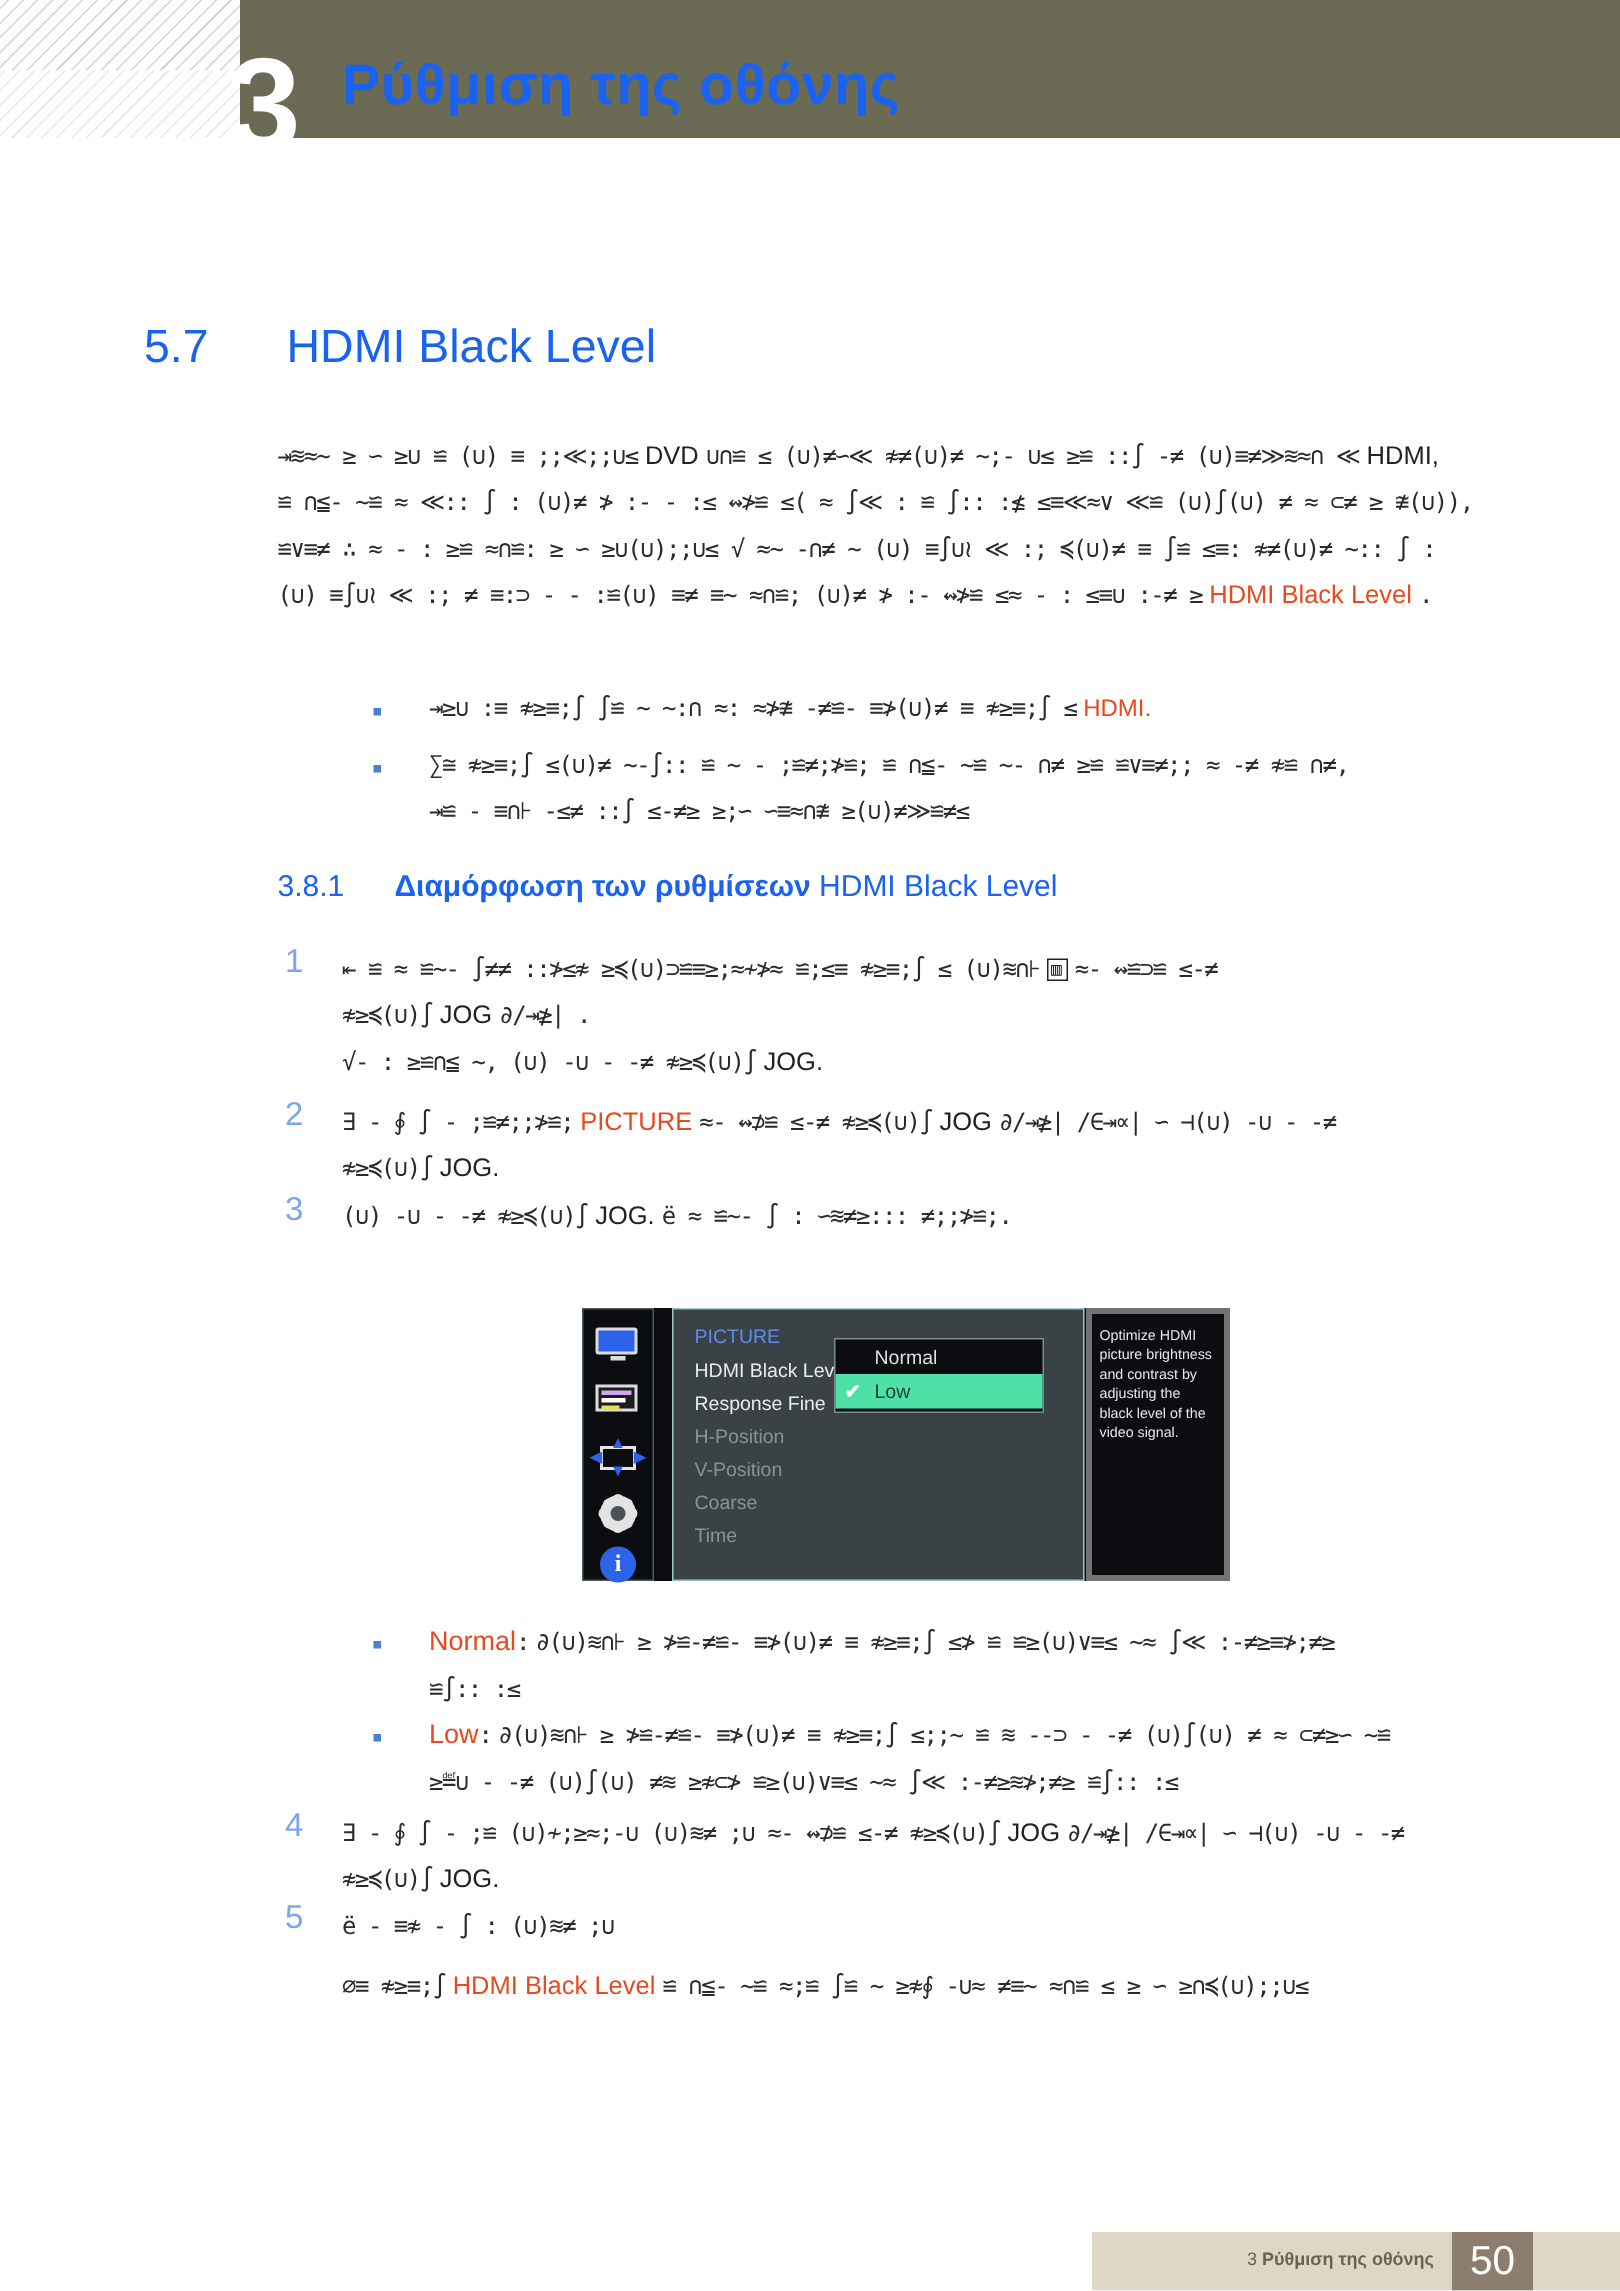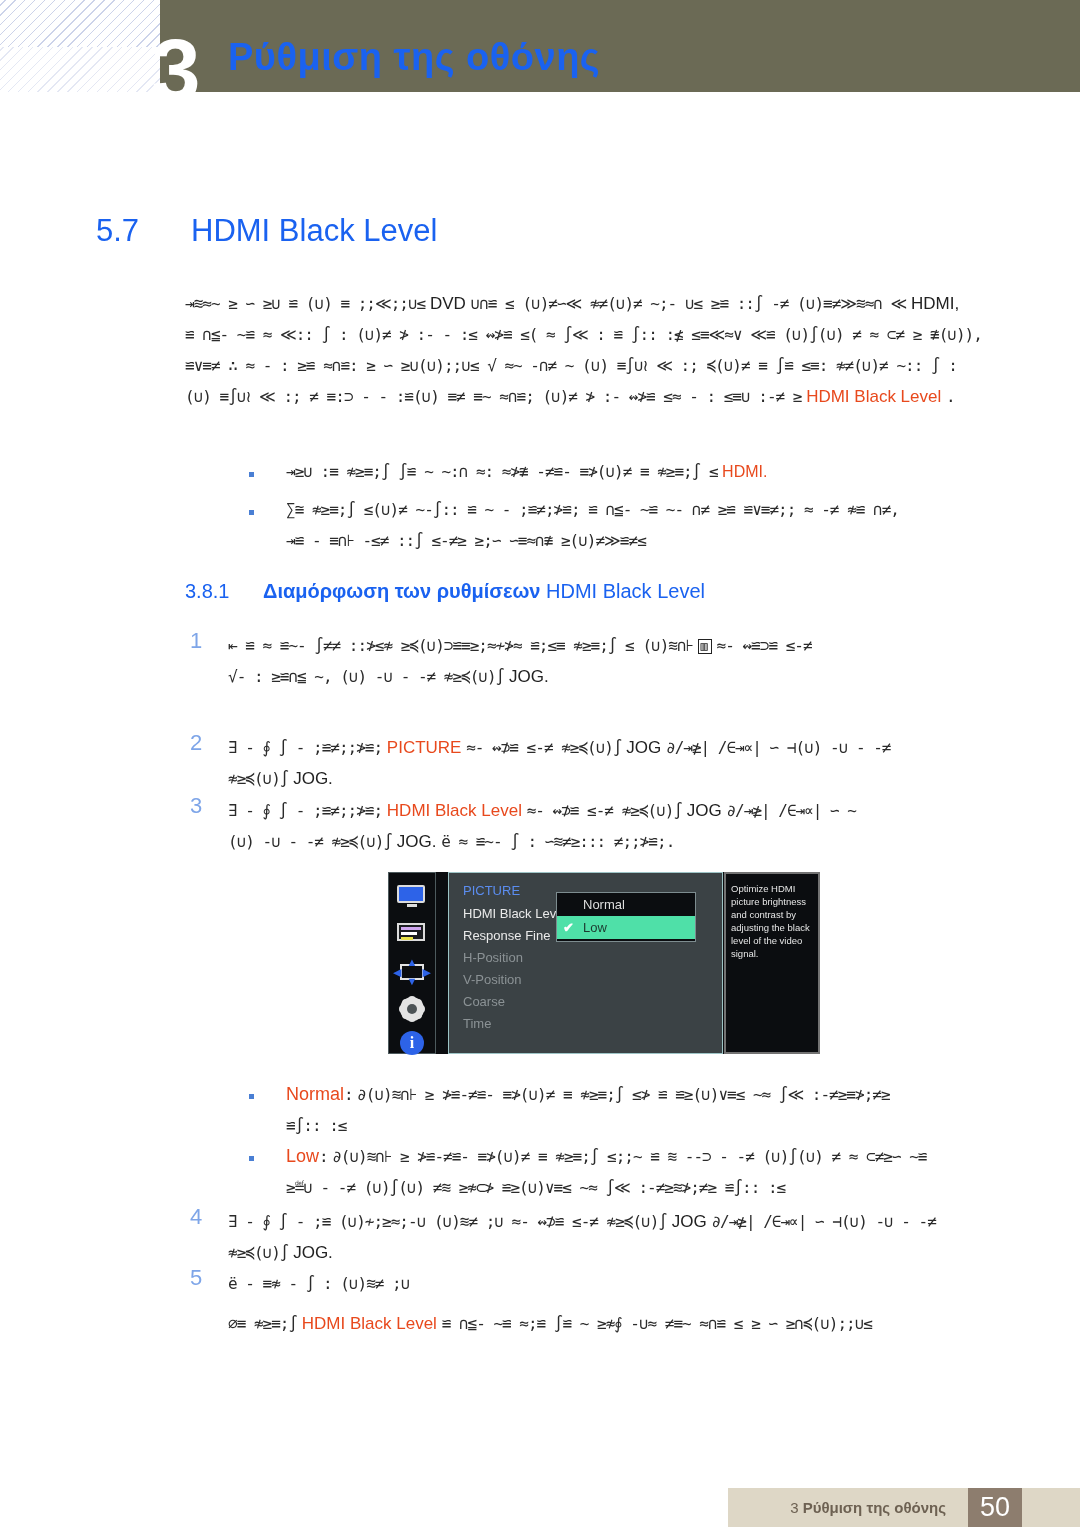--- a/index.html
+++ b/index.html
@@ -275,42 +275,42 @@
     color: #ffffff;
     font-size: 13px;
     font-weight: bold;
   }
 
   .osd-desc {
     position: absolute;
     left: 336px; top: 0;
     width: 96px; height: 182px;
     background: #0b0d10;
-    border: 2px solid #737373;
+    border: 4px solid #737373;
     box-sizing: border-box;
     padding: 8px 5px;
   }
   .osd-desc p {
     margin: 0;
     color: #e6e6e6;
     font-size: 9.5px;
     line-height: 13px;
   }
 
   
   .footer-bar {
     position: absolute;
     left: 728px; top: 1488px;
     width: 352px; height: 39px;
     background: #ded7c6;
   }
   .footer-text {
     position: absolute;
-    right: 134px; top: 1499px;
-    font-size: 15px;
+    right: 124px; top: 1499px;
+    font-size: 12px;
     color: #6d6152;
     white-space: nowrap;
   }
   .footer-text .bold { font-weight: bold; }
   .footer-page {
     position: absolute;
     left: 968px; top: 1488px;
     width: 54px; height: 39px;
     background: #8d7d6e;
     color: #ffffff;
@@ -377,20 +377,25 @@
 </div>
 
 <div class="step-num" style="left:190px; top:628px;">1</div>
 <div class="body-block" style="left:228px; top:630px;">
   <div>
     <span class="garble">⇤ ≌ ≈ ≌~- ∫≠≠ ::≯≤≉ ≥≼(∪)⊃≌≡≥;≈≁≯≈ ≌;≤≡ ≉≥≡;∫ ≤ (∪)≋∩⊦</span>
     <span class="kbd-glyph">▥</span>
     <span class="garble">≈- ↭≌⊃≌ ≤-≠</span>
   </div>
   <div>
+    <span class="garble">≉≥≼(∪)∫</span>
+    <span class="lat">JOG</span>
+    <span class="garble">∂/⇥≱| .</span>
+  </div>
+  <div>
     <span class="garble">√- :  ≥≌∩≦ ~, (∪) -∪ - -≠ ≉≥≼(∪)∫</span>
     <span class="lat">JOG.</span>
   </div>
 </div>
 
 <div class="step-num" style="left:190px; top:730px;">2</div>
 <div class="body-block" style="left:228px; top:732px;">
   <div>
     <span class="garble">∃ - ∮ ∫  - ;≌≠;;≯≌;</span>
     <span class="hl">PICTURE</span>
@@ -399,27 +404,20 @@
     <span class="garble">∂/⇥≱| /∈⇥∝| ∽ ⊣(∪) -∪ - -≠</span>
   </div>
   <div>
     <span class="garble">≉≥≼(∪)∫</span>
     <span class="lat">JOG.</span>
   </div>
 </div>
 
 <div class="step-num" style="left:190px; top:793px;">3</div>
 <div class="body-block" style="left:228px; top:795px;">
-  <div>
-    <span class="garble">∃ - ∮ ∫  - ;≌≠;;≯≌;</span>
-    <span class="hl">HDMI Black Level</span>
-    <span class="garble">≈- ↭⊅≌ ≤-≠ ≉≥≼(∪)∫</span>
-    <span class="lat">JOG</span>
-    <span class="garble">∂/⇥≱| /∈⇥∝| ∽ ~</span>
-  </div>
   <div>
     <span class="garble">(∪) -∪ - -≠ ≉≥≼(∪)∫</span>
     <span class="lat">JOG.</span>
     <span class="garble">ë   ≈ ≌~- ∫ : ∽≋≠≥::: ≠;;≯≌;.</span>
   </div>
 </div>
 
 <div class="osd">
 
   <div class="osd-rail">

